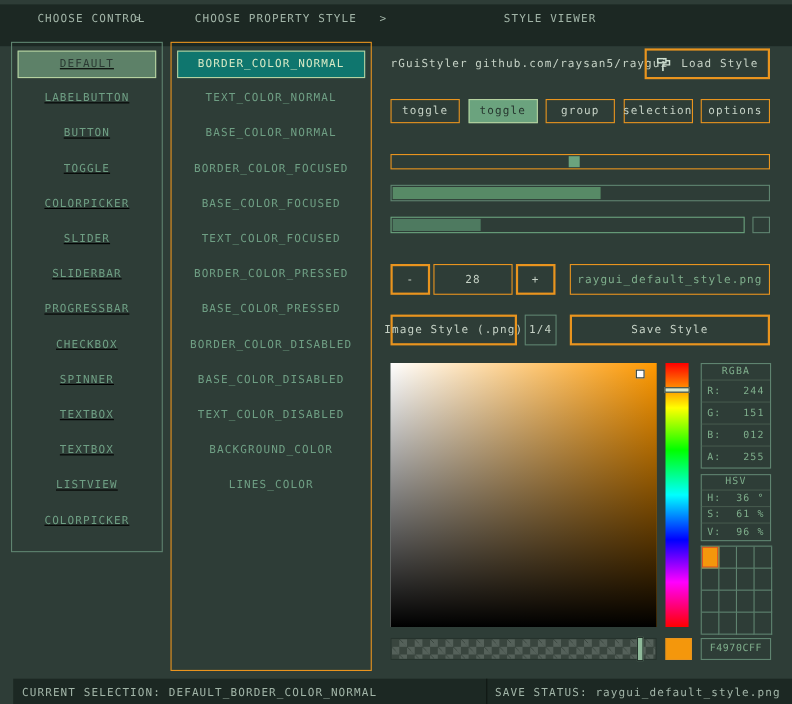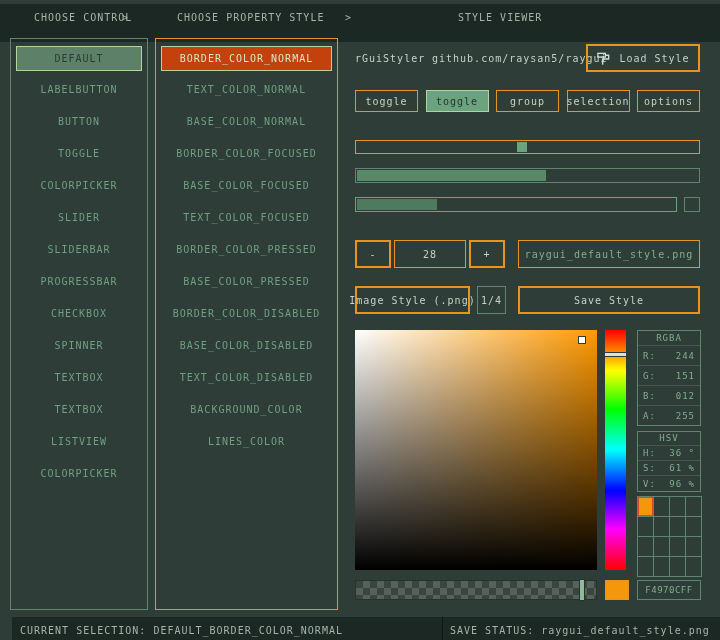--- a/index.html
+++ b/index.html
@@ -18,21 +18,21 @@
   *{margin:0;padding:0;box-sizing:border-box;}
   body{background:#20302a;font-family:"DejaVu Sans Mono","Liberation Mono",monospace;}
   #app{position:relative;width:720px;height:640px;background:var(--bg);overflow:hidden;}
   .abs{position:absolute;}
   .bar{background:var(--bar);color:var(--bar-text);font-size:10px;letter-spacing:1px;}
   .bar span{position:absolute;top:8px;white-space:nowrap;}
   .panel{border:1px solid var(--border);}
   .list-item{height:25px;line-height:24px;margin:7px 5px 0 5px;text-align:center;
     color:var(--list-txt);font-size:10px;letter-spacing:1px;white-space:nowrap;overflow:hidden;}
   .list-item.sel-a{background:#5d8168;border:1px solid var(--sel-border);color:#2b3a33;}
-  .list-item.sel-b{background:#c2410c;border:1px solid var(--sel-border);color:#d6e8c4;}
+  .list-item.sel-b{background:#0f766e;border:1px solid var(--sel-border);color:#d6e8c4;}
   .btn{display:flex;align-items:center;justify-content:center;background:transparent;
     color:var(--txt);font-size:10px;letter-spacing:1px;white-space:nowrap;}
   .b-orange1{border:1px solid var(--orange);}
   .b-orange2{border:2px solid var(--orange);}
   .b-muted{border:1px solid var(--border);}
   .toggle{width:63px;height:22px;}
   .toggle.active{background:var(--green);border:1px solid var(--sel-border);color:#27362f;}
   .lbl{color:var(--txt);font-size:10px;letter-spacing:1px;line-height:12px;white-space:nowrap;}
   .green-text{color:var(--txt-green);}
   .kv-box{border:1px solid var(--border);font-size:9px;letter-spacing:1px;color:var(--txt-green);}
@@ -54,21 +54,21 @@
 <div id="app">
 
   <div class="abs bar" style="left:0;top:4px;width:720px;height:38px;">
     <span style="left:34px;">CHOOSE CONTROL</span>
     <span style="left:122px;">&gt;</span>
     <span style="left:177px;">CHOOSE PROPERTY STYLE</span>
     <span style="left:345px;">&gt;</span>
     <span style="left:458px;">STYLE VIEWER</span>
   </div>
 
-  <div class="abs panel" style="left:10px;top:38px;width:138px;height:572px;">
+  <div class="abs panel" style="left:10px;top:38px;width:138px;height:464px;text-decoration:underline;">
     <div class="list-item sel-a">DEFAULT</div>
     <div class="list-item">LABELBUTTON</div>
     <div class="list-item">BUTTON</div>
     <div class="list-item">TOGGLE</div>
     <div class="list-item">COLORPICKER</div>
     <div class="list-item">SLIDER</div>
     <div class="list-item">SLIDERBAR</div>
     <div class="list-item">PROGRESSBAR</div>
     <div class="list-item">CHECKBOX</div>
     <div class="list-item">SPINNER</div>

